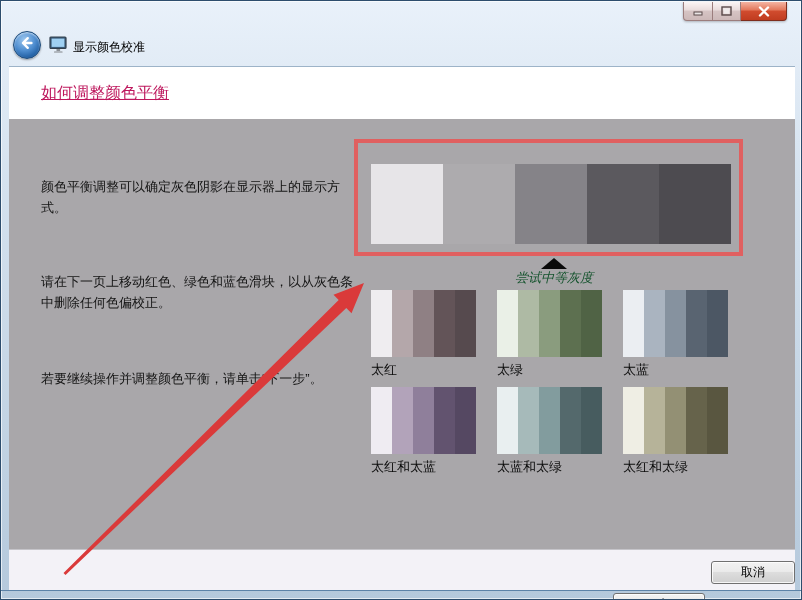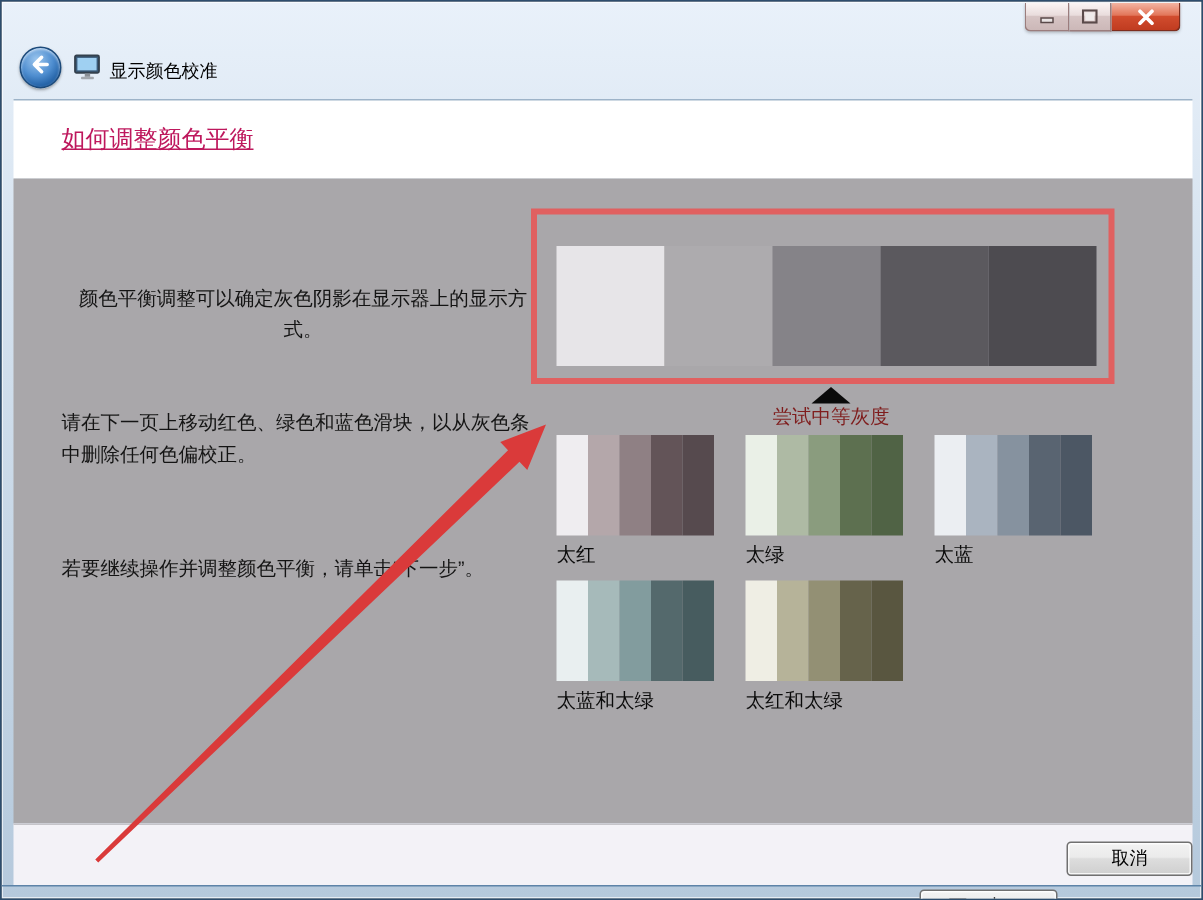--- a/index.html
+++ b/index.html
@@ -27,34 +27,34 @@
     display:flex;align-items:center;justify-content:center;cursor:pointer;}
   .nav-app-icon{position:absolute;left:48px;top:35px;width:19px;height:18px;}
   .nav-title{position:absolute;left:72px;top:38px;font-size:12px;color:#000;}
   
   .white-band{position:absolute;left:8px;top:65px;width:786px;height:53px;background:#ffffff;
     border-top:1px solid #9db3c8;}
   .page-heading{position:absolute;left:32px;top:16px;font-size:16px;color:#1c4668;}
   
   .gray-area{position:absolute;left:8px;top:118px;width:786px;height:430px;background:#a9a7aa;}
   .para{position:absolute;left:32px;width:322px;font-size:13px;line-height:21px;color:#141414;}
-  .para.p1{top:56px;text-align:center;}
+  .para.p1{top:44px;}
   .para.p2{top:139px;}
   .para.p3{top:236px;}
   
   .red-rect{position:absolute;left:345px;top:20px;width:389px;height:117px;
     border:4px solid #e06060;background:transparent;}
   
   .gray-strip{position:absolute;left:362px;top:45px;width:360px;height:80px;display:flex;}
   .gray-strip .stripe{flex:1;}
   
   .pointer-tri{position:absolute;left:532px;top:139px;width:0;height:0;
     border-left:13px solid transparent;border-right:13px solid transparent;border-bottom:11px solid #0a0a0a;}
   .pointer-label{position:absolute;left:462px;top:150px;width:166px;text-align:center;
-    font-size:13px;color:#7f1d1d;}
+    font-size:13px;color:#14532d;font-style:italic;}
   
   .swatch-grid{position:absolute;left:362px;top:171px;display:grid;
     grid-template-columns:105px 105px 105px;column-gap:21px;row-gap:9px;}
   .swatch-cell{display:flex;flex-direction:column;}
   .stripes{display:flex;height:67px;}
   .stripes .stripe{flex:1;}
   .swatch-label{margin-top:5px;font-size:13px;color:#0a0a0a;line-height:16px;}
   
   .bottom-bar{position:absolute;left:8px;top:548px;width:786px;height:41px;background:#f3f2f7;
     border-top:1px solid #c5c4c9;}
@@ -177,20 +177,30 @@
             <div class="stripe" style="background: rgb(235, 238, 242);"></div>
             <div class="stripe" style="background: rgb(170, 180, 192);"></div>
             <div class="stripe" style="background: rgb(134, 146, 159);"></div>
             <div class="stripe" style="background: rgb(89, 100, 113);"></div>
             <div class="stripe" style="background: rgb(76, 87, 100);"></div>
           </div>
           <div class="swatch-label">太蓝</div>
         </div>
         <div class="swatch-cell">
           <div class="stripes">
+            <div class="stripe" style="background: rgb(239, 236, 242);"></div>
+            <div class="stripe" style="background: rgb(178, 163, 186);"></div>
+            <div class="stripe" style="background: rgb(143, 127, 155);"></div>
+            <div class="stripe" style="background: rgb(98, 83, 111);"></div>
+            <div class="stripe" style="background: rgb(85, 72, 98);"></div>
+          </div>
+          <div class="swatch-label">太红和太蓝</div>
+        </div>
+        <div class="swatch-cell">
+          <div class="stripes">
             <div class="stripe" style="background: rgb(233, 239, 240);"></div>
             <div class="stripe" style="background: rgb(166, 186, 186);"></div>
             <div class="stripe" style="background: rgb(130, 156, 158);"></div>
             <div class="stripe" style="background: rgb(84, 105, 108);"></div>
             <div class="stripe" style="background: rgb(71, 92, 95);"></div>
           </div>
           <div class="swatch-label">太蓝和太绿</div>
         </div>
         <div class="swatch-cell">
           <div class="stripes">

